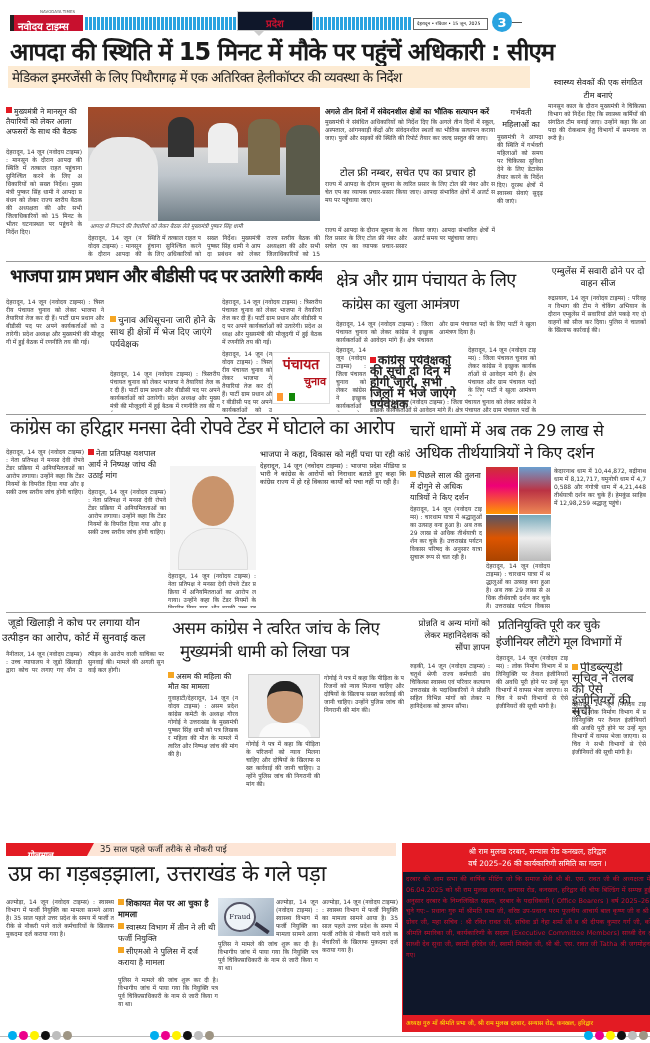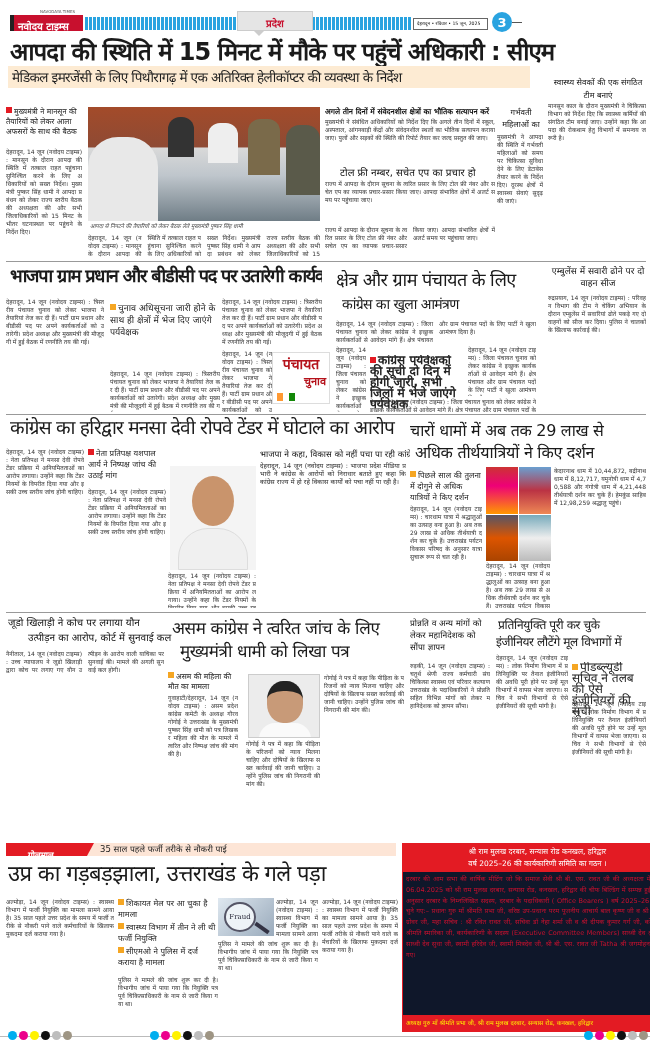--- a/index.html
+++ b/index.html
@@ -19,21 +19,21 @@
 </head>
 <body>
 
 <div class="abs" style="left:0;top:0;width:650px;height:36px">
   <div class="abs" style="left:40px;top:9px;font-size:4px;color:#555">NAVODAYA TIMES</div>
   <div class="abs" style="left:10px;top:15px;width:73px;height:16px;background:#c8102e;border-left:4px solid #222">
     <span style="color:#fff;font-weight:bold;font-size:10px;line-height:16px;padding-left:4px;white-space:nowrap">नवोदय टाइम्स</span>
   </div>
   <div class="abs" style="left:85px;top:17px;width:325px;height:13px;background:repeating-linear-gradient(90deg,#29a3e0 0 3px,#fff 3px 4px)"></div>
   <div class="abs" style="left:312px;top:17px;width:100px;height:13px;background:repeating-linear-gradient(90deg,#29a3e0 0 3px,#fff 3px 4px)"></div>
-  <div class="abs" style="left:237px;top:11px;width:76px;height:20px;background:#e5e5e5;border:1px solid #ccc;text-align:center">
+  <div class="abs" style="left:237px;top:11px;width:76px;height:20px;background:#0f172a;border:1px solid #ccc;text-align:center">
     <span style="color:#c8102e;font-weight:bold;font-size:10px;line-height:18px">प्रदेश</span>
   </div>
   <div class="abs" style="left:254px;top:31px;width:0;height:0;border-left:5px solid transparent;border-right:5px solid transparent;border-top:5px solid #ccc"></div>
   <div class="abs" style="left:413px;top:18px;width:75px;height:12px;border:1px solid #666;background:#fff">
     <span style="font-size:4.6px;line-height:10px;padding-left:3px;white-space:nowrap;display:block;overflow:hidden">देहरादून • रविवार • 15 जून, 2025</span>
   </div>
   <div class="abs" style="left:492px;top:12px;width:20px;height:20px;border-radius:50%;background:#29a3e0;text-align:center">
     <span style="color:#fff;font-size:13px;line-height:20px;font-weight:bold">3</span>
   </div>
   <div class="abs" style="left:512px;top:22px;width:10px;height:1px;background:#555"></div>
@@ -61,21 +61,21 @@
 <div class="abs txt" style="left:325px;top:226px;width:170px;height:34px;column-count:2;column-gap:6px">राज्य में आपदा के दौरान सूचना के त्वरित प्रसार के लिए टोल फ्री नंबर और सचेत एप का व्यापक प्रचार-प्रसार किया जाए। आपदा संभावित क्षेत्रों में अलर्ट समय पर पहुंचाया जाए।</div>
 <div class="abs" style="left:498px;top:107px;width:46px;font-size:8px;line-height:12px;text-align:center;overflow:hidden;height:24px">गर्भवती महिलाओं का डेटाबेस बनाने के निर्देश</div>
 <div class="abs txt" style="left:497px;top:133px;width:46px;height:127px">मुख्यमंत्री ने आपदा की स्थिति में गर्भवती महिलाओं को समय पर चिकित्सा सुविधा देने के लिए डेटाबेस तैयार करने के निर्देश दिए। दूरस्थ क्षेत्रों में स्वास्थ्य सेवाएं सुदृढ़ की जाएं।</div>
 <div class="abs" style="left:548px;top:76px;width:100px;font-size:8px;line-height:13px;text-align:center;height:26px;overflow:hidden">स्वास्थ्य सेवकों की एक संगठित टीम बनाएं</div>
 <div class="abs txt" style="left:548px;top:102px;width:98px;height:158px">मानसून काल के दौरान मुख्यमंत्री ने चिकित्सा विभाग को निर्देश दिए कि स्वास्थ्य कर्मियों की संगठित टीम बनाई जाए। उन्होंने कहा कि आपदा की रोकथाम हेतु विभागों में समन्वय जरूरी है।</div>
 <div class="abs rule" style="left:6px;top:261px;width:640px;height:1px"></div>
 
 <div class="abs hl" style="left:10px;top:264px;width:312px;font-size:18px;line-height:24px;letter-spacing:-1.2px">भाजपा ग्राम प्रधान और बीडीसी पद पर उतारेगी कार्यकर्ता</div>
 <div class="abs txt" style="left:6px;top:298px;width:98px;height:114px">देहरादून, 14 जून (नवोदय टाइम्स) : त्रिस्तरीय पंचायत चुनाव को लेकर भाजपा ने तैयारियां तेज कर दी हैं। पार्टी ग्राम प्रधान और बीडीसी पद पर अपने कार्यकर्ताओं को उतारेगी। प्रदेश अध्यक्ष और मुख्यमंत्री की मौजूदगी में हुई बैठक में रणनीति तय की गई।</div>
 <div class="abs" style="left:110px;top:298px;width:110px">
-  <div class="bul" style="height:36px;margin-top:4px;font-weight:normal"><span class="sq org"></span><span>चुनाव अधिसूचना जारी होने के साथ ही क्षेत्रों में भेज दिए जाएंगे पर्यवेक्षक</span></div>
+  <div class="bul" style="height:36px;margin-top:16px;font-weight:normal"><span class="sq org"></span><span>चुनाव अधिसूचना जारी होने के साथ ही क्षेत्रों में भेज दिए जाएंगे पर्यवेक्षक</span></div>
 </div>
 <div class="abs txt" style="left:110px;top:370px;width:110px;height:42px">देहरादून, 14 जून (नवोदय टाइम्स) : त्रिस्तरीय पंचायत चुनाव को लेकर भाजपा ने तैयारियां तेज कर दी हैं। पार्टी ग्राम प्रधान और बीडीसी पद पर अपने कार्यकर्ताओं को उतारेगी। प्रदेश अध्यक्ष और मुख्यमंत्री की मौजूदगी में हुई बैठक में रणनीति तय की गई।</div>
 <div class="abs txt" style="left:222px;top:298px;width:100px;height:50px">देहरादून, 14 जून (नवोदय टाइम्स) : त्रिस्तरीय पंचायत चुनाव को लेकर भाजपा ने तैयारियां तेज कर दी हैं। पार्टी ग्राम प्रधान और बीडीसी पद पर अपने कार्यकर्ताओं को उतारेगी। प्रदेश अध्यक्ष और मुख्यमंत्री की मौजूदगी में हुई बैठक में रणनीति तय की गई।</div>
 <div class="abs txt" style="left:222px;top:350px;width:50px;height:62px">देहरादून, 14 जून (नवोदय टाइम्स) : त्रिस्तरीय पंचायत चुनाव को लेकर भाजपा ने तैयारियां तेज कर दी हैं। पार्टी ग्राम प्रधान और बीडीसी पद पर अपने कार्यकर्ताओं को उतारेगी। प्रदेश अध्यक्ष और मुख्यमंत्री की मौजूदगी में हुई बैठक में रणनीति तय की गई।</div>
 <div class="abs" style="left:272px;top:352px;width:58px;height:52px;background:#fff;border:1px solid #ddd">
   <div style="color:#b5121b;font-weight:bold;font-size:14px;line-height:22px;text-align:center;white-space:nowrap;overflow:hidden">पंचायत</div>
   <div style="color:#b5121b;font-weight:bold;font-size:11px;line-height:14px;text-align:right;padding-right:3px">चुनाव</div>
   <div class="abs" style="left:4px;top:40px;width:18px;height:8px;background:linear-gradient(90deg,#ff9933 33%,#fff 33% 66%,#138808 66%)"></div>
 </div>
 
@@ -111,52 +111,52 @@
   <div class="photo" style="background:linear-gradient(#c33 0,#e07 40%,#f90 100%)"></div>
   <div class="photo" style="background:linear-gradient(#6a9fd0 0,#b34 50%,#e85 100%)"></div>
   <div class="photo" style="background:linear-gradient(#556 0,#d50 50%,#a40 100%)"></div>
   <div class="photo" style="background:linear-gradient(#7ab 0,#eee 50%,#bbb 100%)"></div>
 </div>
 <div class="abs txt" style="left:486px;top:562px;width:64px;height:46px">देहरादून, 14 जून (नवोदय टाइम्स) : चारधाम यात्रा में श्रद्धालुओं का उत्साह बना हुआ है। अब तक 29 लाख से अधिक तीर्थयात्री दर्शन कर चुके हैं। उत्तराखंड पर्यटन विकास परिषद के अनुसार यात्रा सुचारू रूप से चल रही है।</div>
 <div class="abs txt" style="left:554px;top:467px;width:92px;height:141px">केदारनाथ धाम में 10,44,872, बद्रीनाथ धाम में 8,12,717, यमुनोत्री धाम में 4,70,588 और गंगोत्री धाम में 4,21,448 तीर्थयात्री दर्शन कर चुके हैं। हेमकुंड साहिब में 12,98,259 श्रद्धालु पहुंचे।</div>
 <div class="abs rule" style="left:6px;top:612px;width:640px;height:1px"></div>
 
 <div class="abs" style="left:8px;top:616px;width:156px;font-size:10px;line-height:14px;white-space:nowrap;overflow:hidden">जूडो खिलाड़ी ने कोच पर लगाया यौन</div>
-<div class="abs" style="left:28px;top:631px;width:152px;font-size:10px;line-height:14px;white-space:nowrap;overflow:hidden">उत्पीड़न का आरोप, कोर्ट में सुनवाई कल</div>
+<div class="abs" style="left:2px;top:631px;width:152px;font-size:10px;line-height:14px;white-space:nowrap;overflow:hidden">उत्पीड़न का आरोप, कोर्ट में सुनवाई कल</div>
 <div class="abs txt" style="left:6px;top:650px;width:158px;height:188px;column-count:2;column-gap:6px">नैनीताल, 14 जून (नवोदय टाइम्स) : उच्च न्यायालय ने जूडो खिलाड़ी द्वारा कोच पर लगाए गए यौन उत्पीड़न के आरोप वाली याचिका पर सुनवाई की। मामले की अगली सुनवाई कल होगी।</div>
 
 <div class="abs hl" style="left:172px;top:617px;width:236px;font-size:17px;line-height:22px;font-weight:normal;letter-spacing:-0.4px">असम कांग्रेस ने त्वरित जांच के लिए</div>
 <div class="abs hl" style="left:180px;top:640px;width:230px;font-size:17px;line-height:22px;font-weight:normal;letter-spacing:-0.4px">मुख्यमंत्री धामी को लिखा पत्र</div>
 <div class="abs bul" style="left:168px;top:672px;width:70px;font-size:7.5px;line-height:10px;font-weight:normal"><span class="sq org"></span><span>असम की महिला की मौत का मामला</span></div>
 <div class="abs txt" style="left:168px;top:694px;width:70px;height:144px">गुवाहाटी/देहरादून, 14 जून (नवोदय टाइम्स) : असम प्रदेश कांग्रेस कमेटी के अध्यक्ष गौरव गोगोई ने उत्तराखंड के मुख्यमंत्री पुष्कर सिंह धामी को पत्र लिखकर महिला की मौत के मामले में त्वरित और निष्पक्ष जांच की मांग की है।</div>
 <div class="abs photo" style="left:248px;top:674px;width:72px;height:64px;background:#ececec;border:1px solid #ccc">
   <div class="abs" style="left:18px;top:6px;width:36px;height:42px;border-radius:45%;background:#c89a78;border-top:10px solid #222"></div>
   <div class="abs" style="left:10px;top:48px;width:52px;height:16px;border-radius:20px 20px 0 0;background:#fafafa"></div>
 </div>
 <div class="abs txt" style="left:246px;top:740px;width:74px;height:98px">गोगोई ने पत्र में कहा कि पीड़िता के परिजनों को न्याय मिलना चाहिए और दोषियों के खिलाफ सख्त कार्रवाई की जानी चाहिए। उन्होंने पुलिस जांच की निगरानी की मांग की।</div>
 <div class="abs txt" style="left:324px;top:674px;width:80px;height:164px">गोगोई ने पत्र में कहा कि पीड़िता के परिजनों को न्याय मिलना चाहिए और दोषियों के खिलाफ सख्त कार्रवाई की जानी चाहिए। उन्होंने पुलिस जांच की निगरानी की मांग की।</div>
 
-<div class="abs" style="left:410px;top:617px;width:80px;font-size:8.5px;line-height:12px;text-align:left;height:38px;overflow:hidden">प्रोन्नति व अन्य मांगों को लेकर महानिदेशक को सौंपा ज्ञापन</div>
+<div class="abs" style="left:410px;top:617px;width:80px;font-size:8.5px;line-height:12px;text-align:right;height:38px;overflow:hidden">प्रोन्नति व अन्य मांगों को लेकर महानिदेशक को सौंपा ज्ञापन</div>
 <div class="abs txt" style="left:410px;top:662px;width:80px;height:176px">रुड़की, 14 जून (नवोदय टाइम्स) : चतुर्थ श्रेणी राज्य कर्मचारी संघ चिकित्सा स्वास्थ्य एवं परिवार कल्याण उत्तराखंड के पदाधिकारियों ने प्रोन्नति सहित विभिन्न मांगों को लेकर महानिदेशक को ज्ञापन सौंपा।</div>
 
 <div class="abs hl" style="left:498px;top:617px;width:150px;font-size:12px;line-height:16px;font-weight:normal;letter-spacing:-0.4px">प्रतिनियुक्ति पूरी कर चुके</div>
 <div class="abs hl" style="left:496px;top:634px;width:152px;font-size:12px;line-height:16px;font-weight:normal;letter-spacing:-0.4px">इंजीनियर लौटेंगे मूल विभागों में</div>
 <div class="abs txt" style="left:496px;top:654px;width:72px;height:184px">देहरादून, 14 जून (नवोदय टाइम्स) : लोक निर्माण विभाग में प्रतिनियुक्ति पर तैनात इंजीनियरों की अवधि पूरी होने पर उन्हें मूल विभागों में वापस भेजा जाएगा। सचिव ने सभी विभागों से ऐसे इंजीनियरों की सूची मांगी है।</div>
 <div class="abs bul" style="left:572px;top:662px;width:76px;font-size:12px;line-height:11px;font-weight:normal"><span class="sq org"></span><span>पीडब्ल्यूडी सचिव ने तलब की ऐसे इंजीनियरों की सूची</span></div>
 <div class="abs txt" style="left:572px;top:700px;width:74px;height:138px">देहरादून, 14 जून (नवोदय टाइम्स) : लोक निर्माण विभाग में प्रतिनियुक्ति पर तैनात इंजीनियरों की अवधि पूरी होने पर उन्हें मूल विभागों में वापस भेजा जाएगा। सचिव ने सभी विभागों से ऐसे इंजीनियरों की सूची मांगी है।</div>
 
 <div class="abs" style="left:6px;top:843px;width:390px;height:13px;background:#fde5d6"></div>
 <div class="abs" style="left:6px;top:843px;width:88px;height:13px;background:#e31b23;clip-path:polygon(0 0,100% 0,92% 100%,0 100%)">
   <span style="color:#fff;font-size:8.5px;font-weight:bold;line-height:13px;padding-left:22px">गोलमाल</span>
 </div>
 <div class="abs" style="left:100px;top:843px;width:290px;font-size:8.5px;line-height:13px;color:#222;white-space:nowrap;overflow:hidden">35 साल पहले फर्जी तरीके से नौकरी पाई</div>
 <div class="abs hl" style="left:8px;top:860px;width:392px;font-size:22px;line-height:28px;font-weight:normal;letter-spacing:-0.6px">उप्र का गड़बड़झाला, उत्तराखंड के गले पड़ा</div>
 <div class="abs txt" style="left:6px;top:898px;width:108px;height:136px">अल्मोड़ा, 14 जून (नवोदय टाइम्स) : स्वास्थ्य विभाग में फर्जी नियुक्ति का मामला सामने आया है। 35 साल पहले उत्तर प्रदेश के समय में फर्जी तरीके से नौकरी पाने वाले कर्मचारियों के खिलाफ मुकदमा दर्ज कराया गया है।</div>
 <div class="abs" style="left:118px;top:898px;width:100px">
-  <div class="bul" style="font-size:8px;line-height:11px;font-weight:normal;height:24px"><span class="sq org"></span><span>शिकायत मेल पर आ चुका है मामला</span></div>
+  <div class="bul" style="font-size:8px;line-height:11px;font-weight:bold;height:24px"><span class="sq org"></span><span>शिकायत मेल पर आ चुका है मामला</span></div>
   <div class="bul" style="font-size:8px;line-height:11px;font-weight:normal;height:24px"><span class="sq org"></span><span>स्वास्थ्य विभाग में तीन ने ली थी फर्जी नियुक्ति</span></div>
   <div class="bul" style="font-size:8px;line-height:11px;font-weight:normal;height:24px"><span class="sq org"></span><span>सीएमओ ने पुलिस में दर्ज कराया है मामला</span></div>
 </div>
 <div class="abs txt" style="left:118px;top:976px;width:100px;height:58px">पुलिस ने मामले की जांच शुरू कर दी है। विभागीय जांच में पाया गया कि नियुक्ति पत्र पूर्व चिकित्साधिकारी के नाम से जारी किया गया था।</div>
 <div class="abs" style="left:218px;top:898px;width:56px;height:38px;background:linear-gradient(135deg,#dfe8f0,#9ab)">
   <div class="abs" style="left:6px;top:4px;width:32px;height:30px;border-radius:50%;border:2px solid #556;background:#eef3f7;text-align:center">
     <span style="font-family:'DejaVu Serif',serif;font-size:7px;line-height:26px;color:#223">Fraud</span>
   </div>
   <div class="abs" style="left:36px;top:28px;width:16px;height:4px;background:#334;transform:rotate(35deg)"></div>
 </div>

